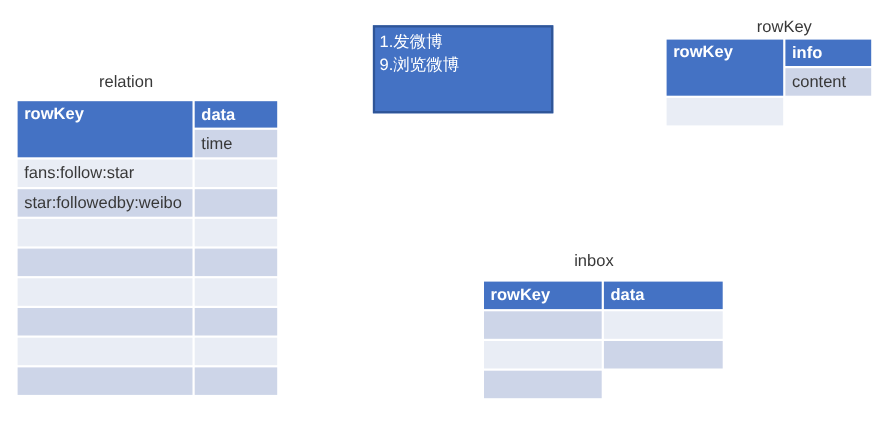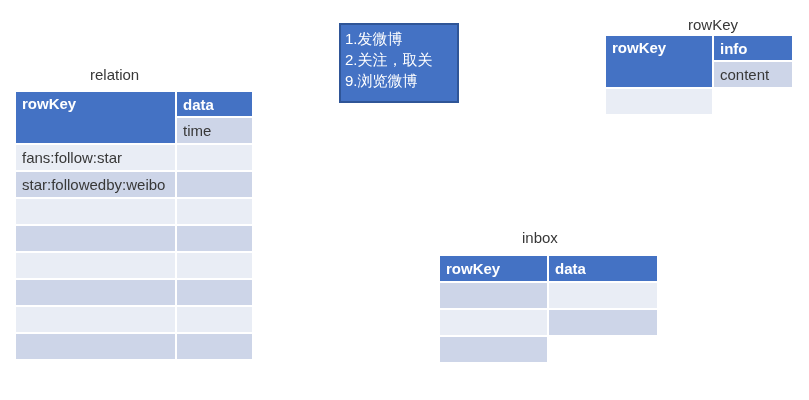--- a/index.html
+++ b/index.html
@@ -25,21 +25,21 @@
   .keyspan{grid-column:1;grid-row:1/3;align-items:flex-start;line-height:24px;}
   .light{background:var(--band-light);}
   .dark{background:var(--band-dark);}
   #relation-tbl{left:16px;top:92px;grid-template-columns:159px 75px;grid-template-rows:24px repeat(9,25px);}
   #weibo-tbl{left:606px;top:36px;grid-template-columns:106px 78px;grid-template-rows:24px 25px 25px;}
   #inbox-tbl{left:440px;top:256px;grid-template-columns:107px 108px;grid-template-rows:repeat(4,25px);}
   #relation-title{left:90px;top:66px;}
   #weibo-title{left:688px;top:16px;}
   #inbox-title{left:522px;top:229px;}
   .note{
-    position:absolute;left:339px;top:23px;width:120px;height:80px;box-sizing:border-box;
+    position:absolute;left:339px;top:23px;width:164px;height:80px;box-sizing:border-box;
     background:var(--header-blue);border:2px solid var(--note-border);
     color:#ffffff;font-size:15px;line-height:21px;padding:3px 4px;
   }
   .note div{white-space:nowrap;}
 </style>
 </head>
 <body>
 
 <div class="canvas">
 
@@ -69,21 +69,20 @@
 
     <div class="cell light"></div>
     <div class="cell light"></div>
 
     <div class="cell dark"></div>
     <div class="cell dark"></div>
   </div>
 
   <div class="note">
     <div>1.发微博</div>
-    <div>2.关注，取关</div>
     <div>9.浏览微博</div>
   </div>
 
   <div class="tbl-title" id="weibo-title">rowKey</div>
   <div class="tbl" id="weibo-tbl">
     <div class="cell hdr keyspan">rowKey</div>
     <div class="cell hdr">info</div>
     <div class="cell dark">content</div>
 
     <div class="cell light"></div>

